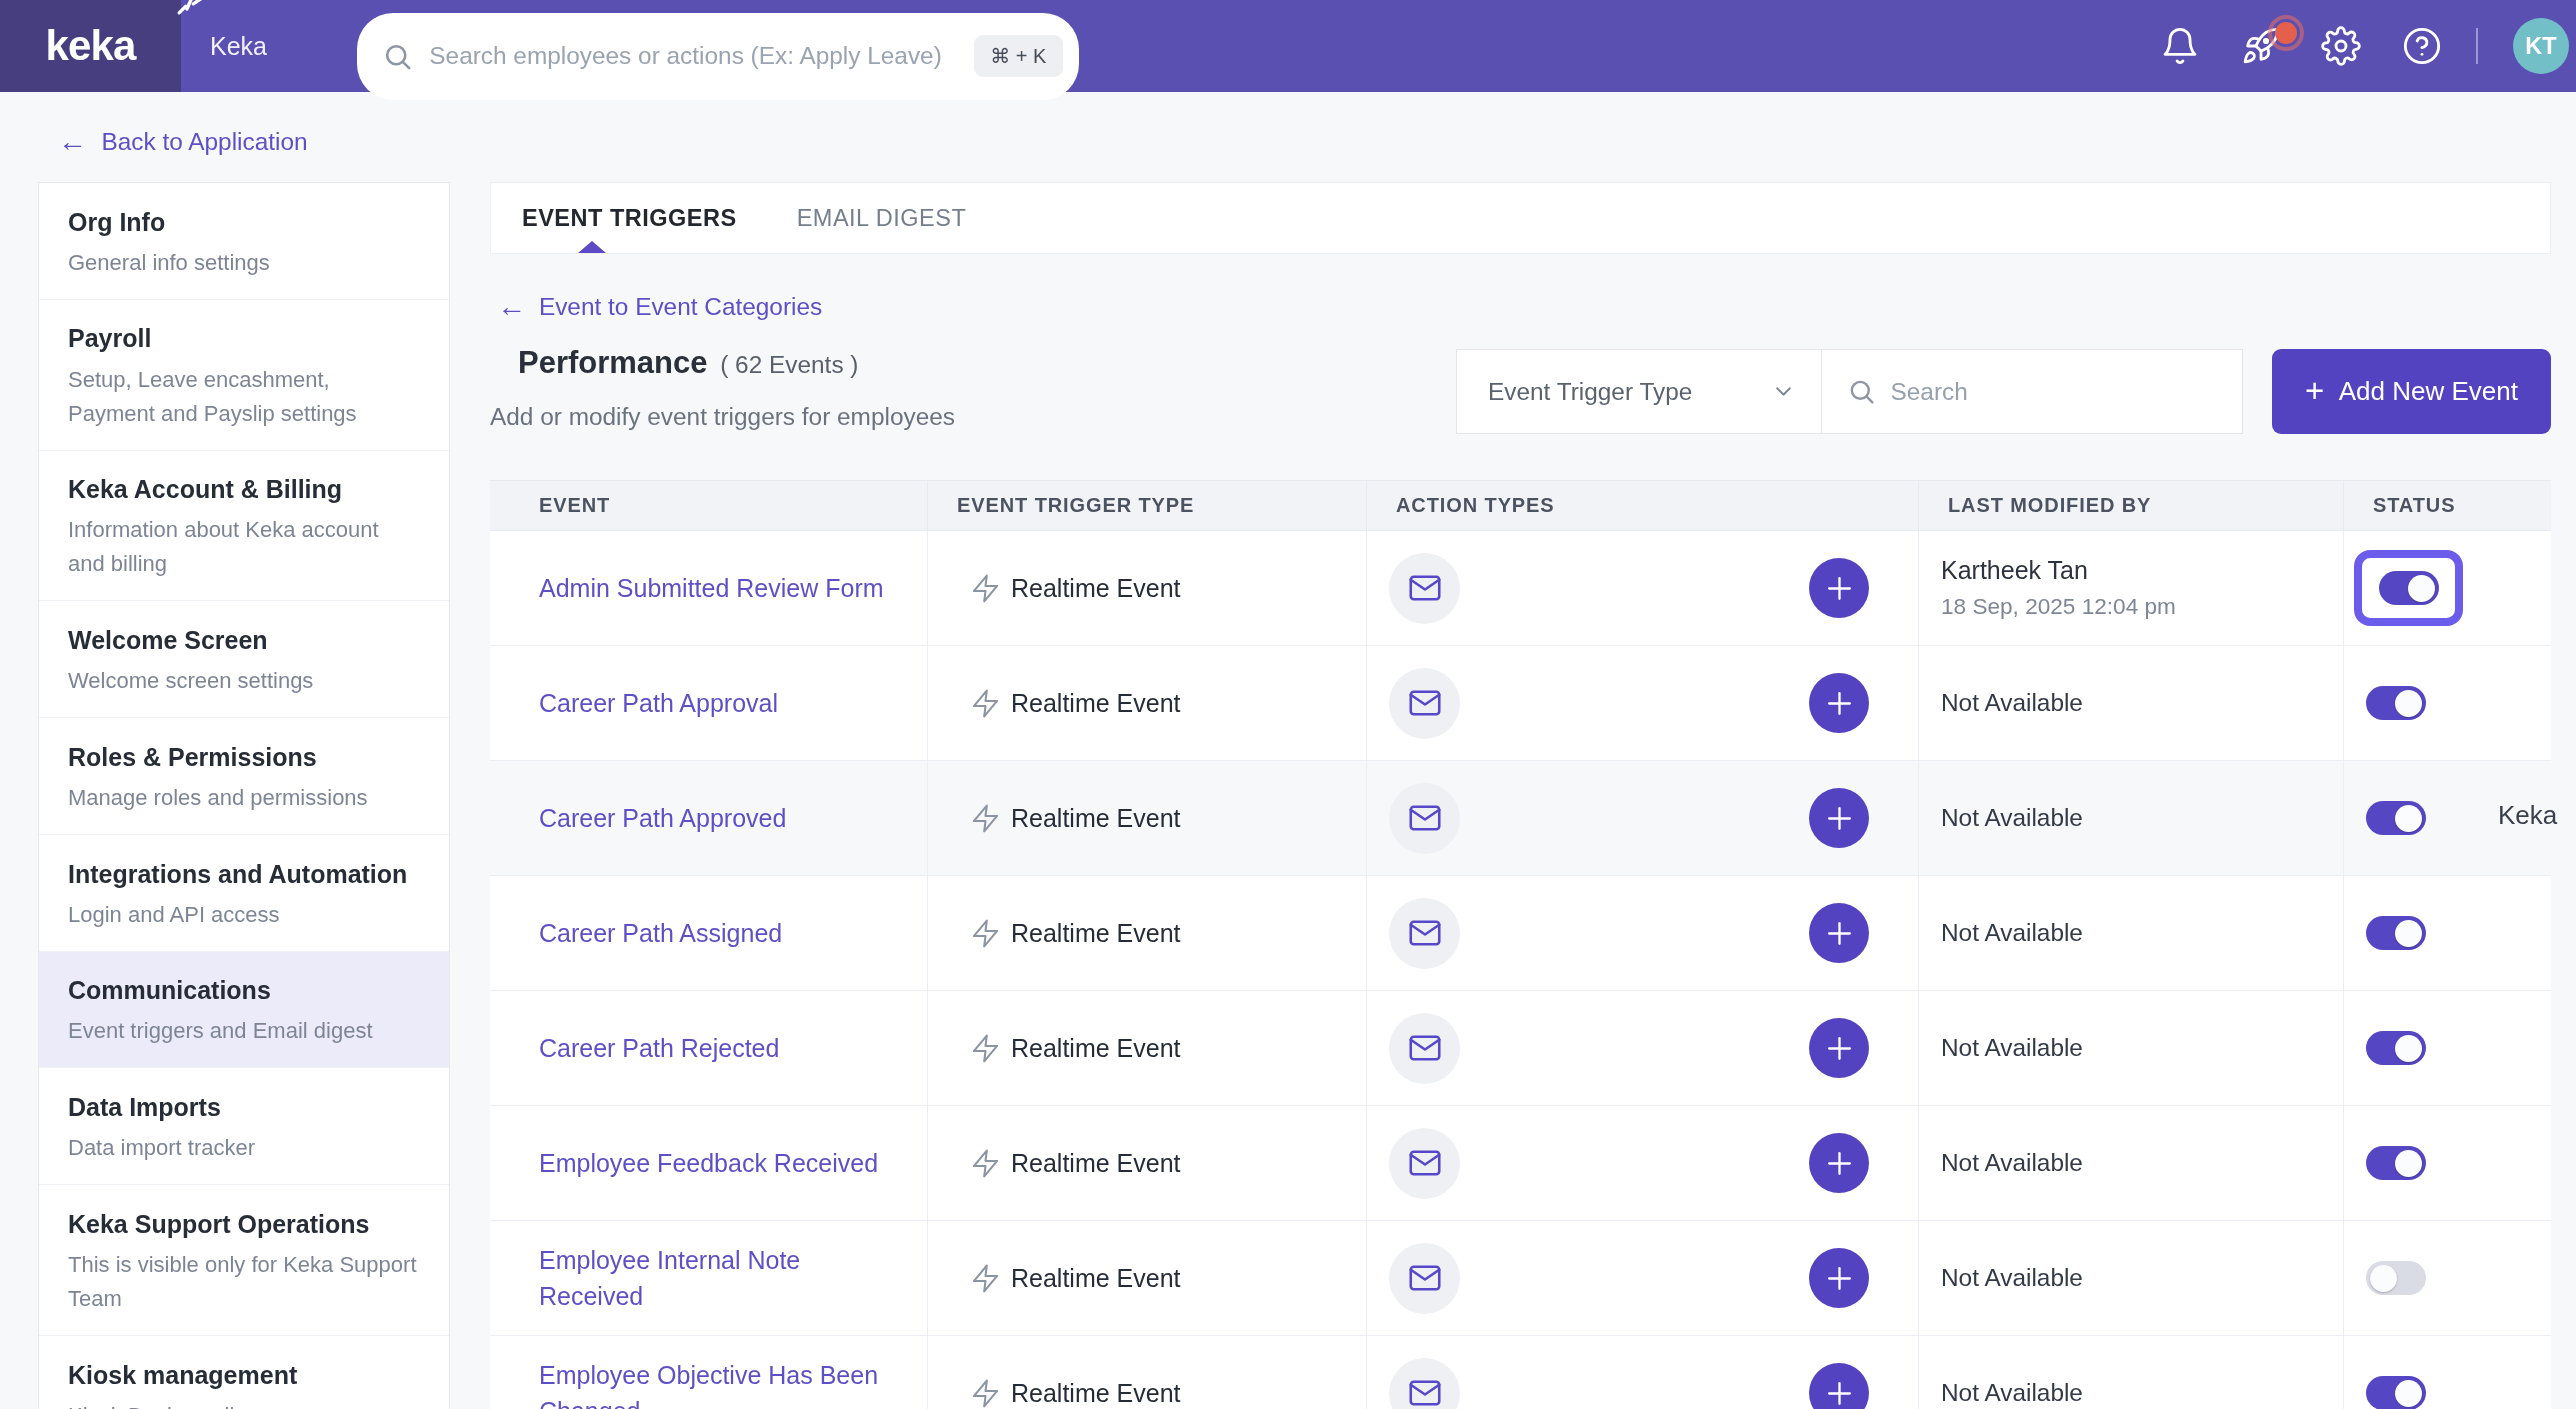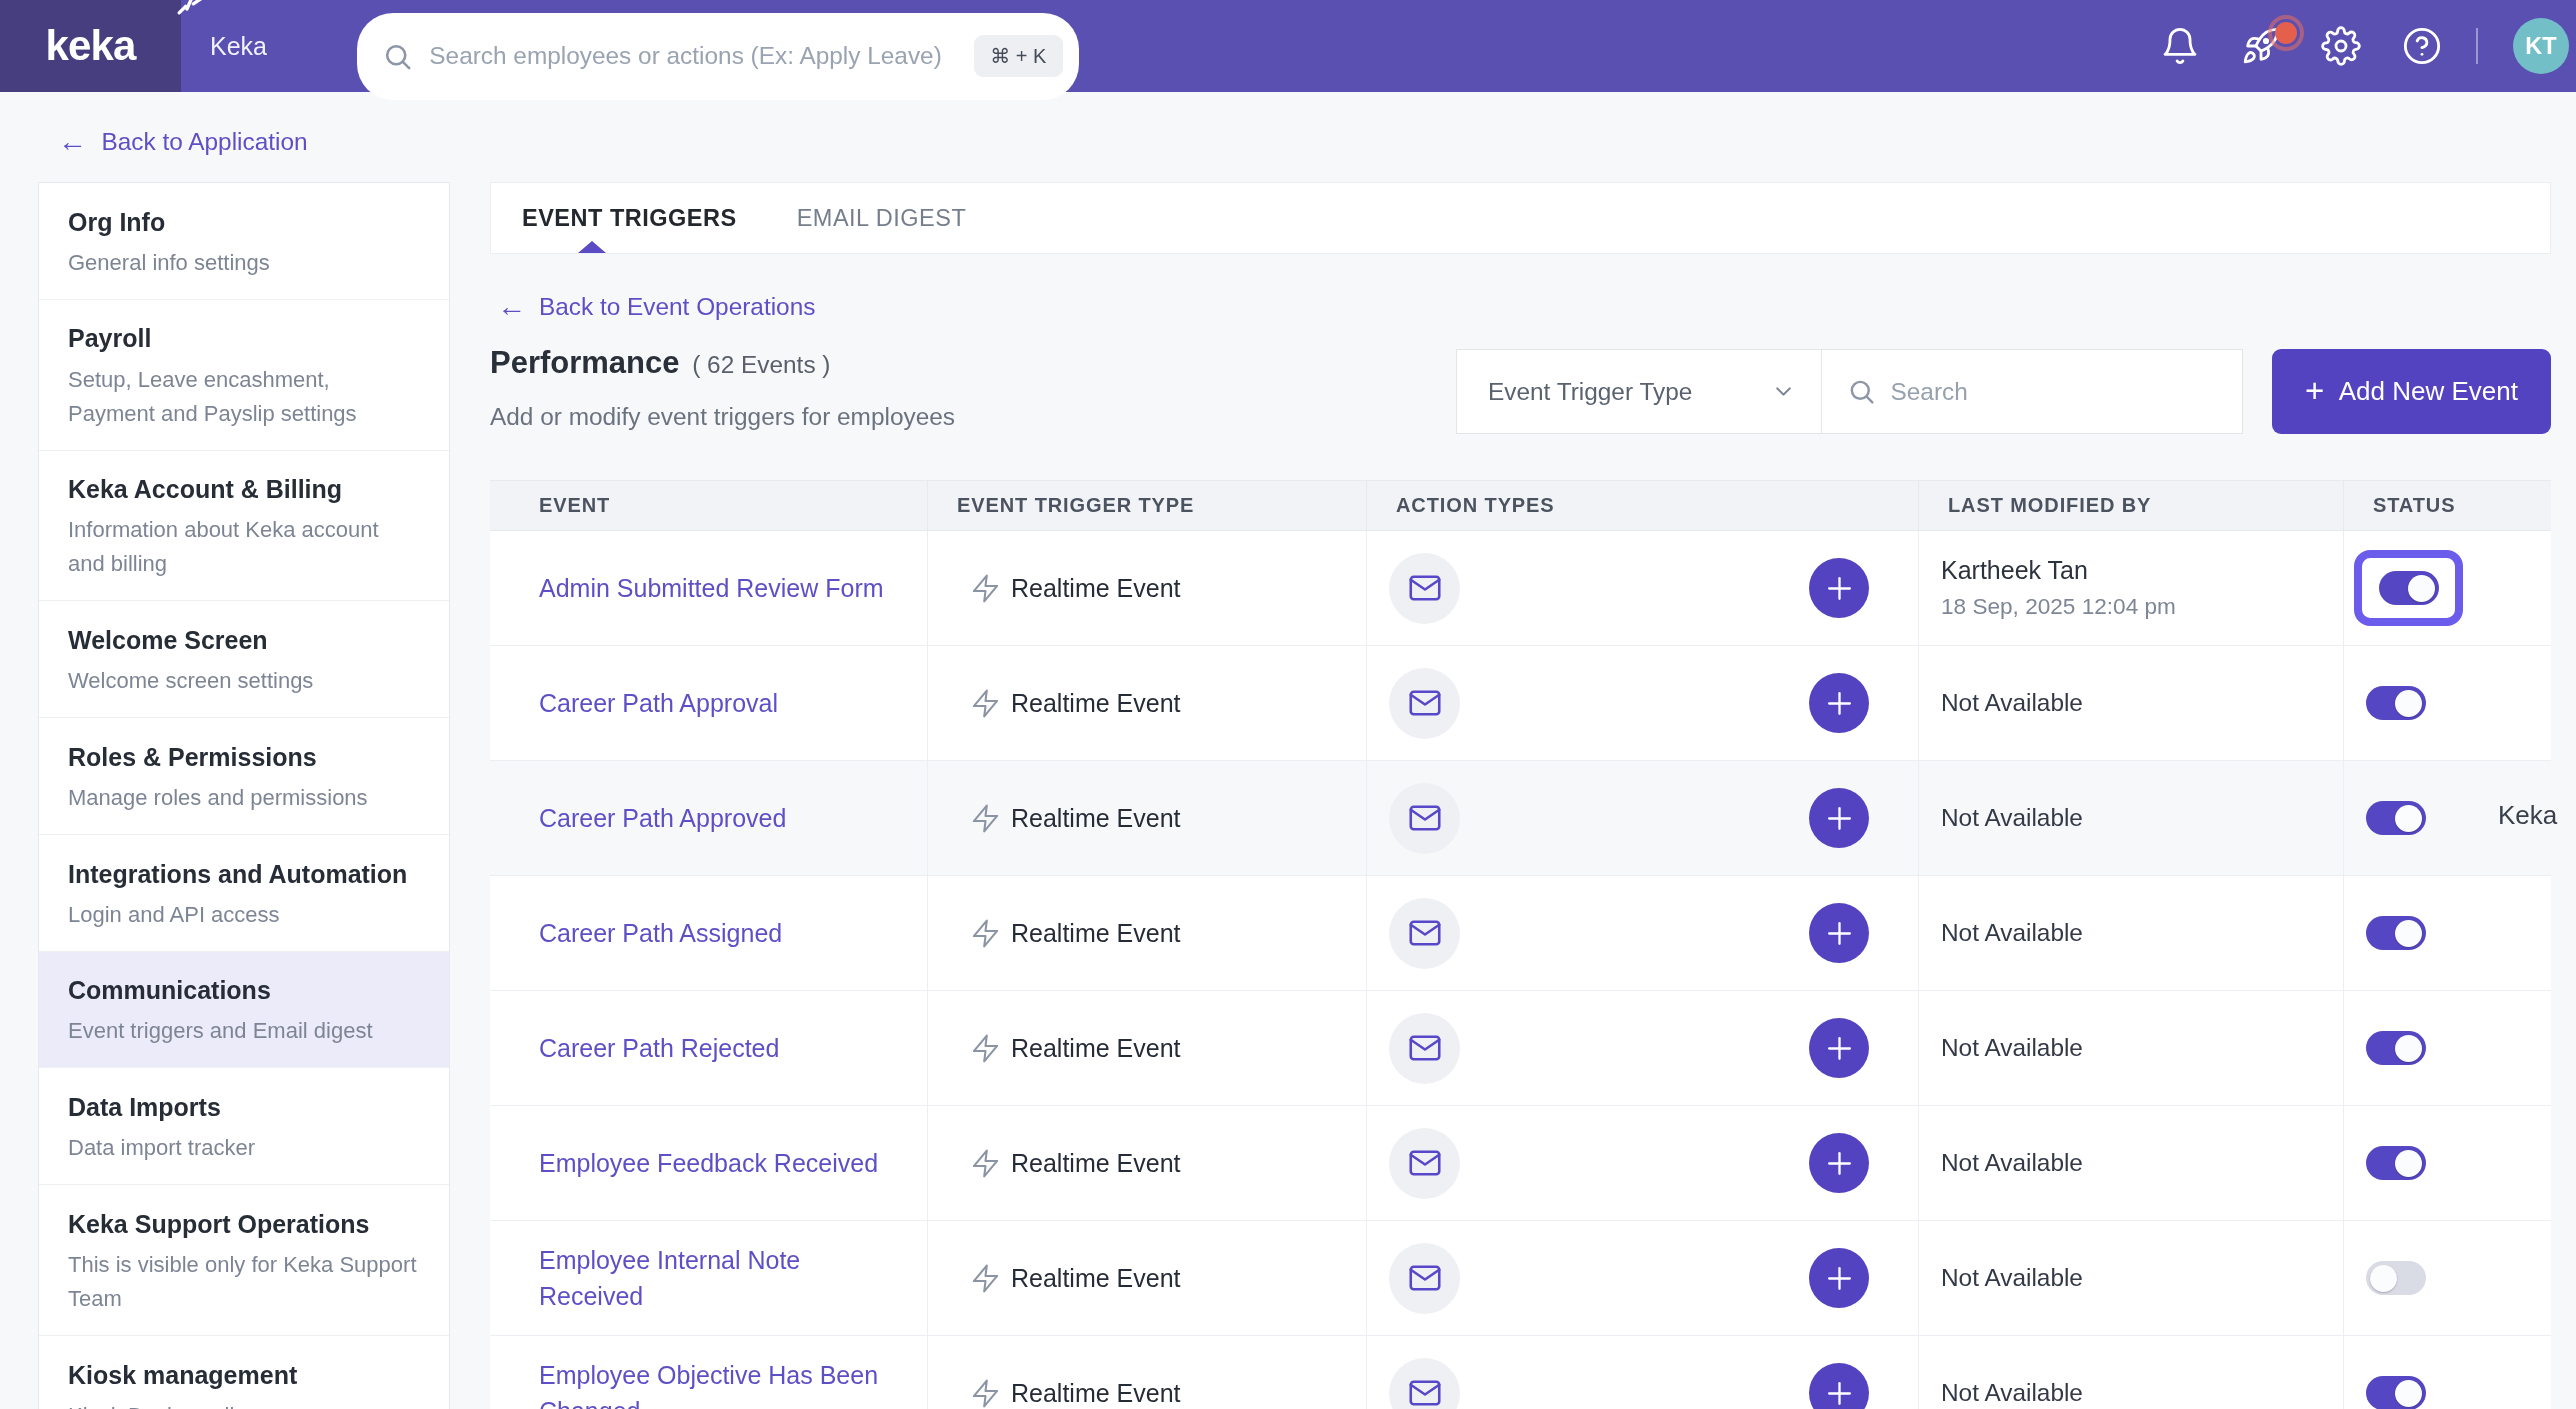--- a/index.html
+++ b/index.html
@@ -39,21 +39,21 @@
   
   .main { position:absolute; left:490px; top:182px; width:2061px; height:1227px; }
   .tabstrip { position:absolute; left:0; top:0; width:2061px; height:72px; background:#fff; border:0.9px solid #eceef2; display:flex; align-items:center; }
   .tab { font-size:23.5px; letter-spacing:0.5px; cursor:pointer; }
   .tab.active { color:#23272e; font-weight:600;text-align:right; }
   .tab.inactive { color:#757e8c; font-weight:500; margin-left:60px; }
   .tab:first-child { margin-left:31px; }
   .tab-pointer { position:absolute; left:87px; bottom:0; width:0; height:0; border-left:14.5px solid transparent; border-right:14.5px solid transparent; border-bottom:12.7px solid #5b4bc4; }
   .back-events { position:absolute; left:7.2px; top:110px; display:flex; align-items:center; gap:12.7px; color:#5d50c6; font-size:24.4px; cursor:pointer; }
   .title-row { position:absolute; left:0; top:163px; display:flex; align-items:baseline; }
-  .page-title { font-size:31px; font-weight:700; color:#2a3039; }
+  .page-title { font-size:31px; font-weight:700; color:#2a3039;margin-left:28px; }
   .title-suffix { font-size:24.4px; color:#59606c; margin-left:12.7px; }
   .page-sub { position:absolute; left:0; top:221px; font-size:24.4px; color:#6a7280; }
   .filterbar { position:absolute; left:966px; top:167px; width:787px; height:85px; background:#fff; border:0.9px solid #e3e5eb; display:flex; }
   .filter-dd { width:365px; display:flex; align-items:center; justify-content:space-between; padding:0 25px 0 31px; border-right:0.9px solid #e3e5eb; cursor:pointer; }
   .filter-dd-label { font-size:24.4px; color:#5a6270; }
   .filter-search { flex:1; display:flex; align-items:center; padding:0 18px 0 25px; }
   .filter-search input { flex:1; border:none; outline:none; font-size:24.4px; color:#3c4350; margin-left:14.5px; font-family:inherit; background:transparent; }
   .filter-search input::placeholder { color:#97a0ae; }
   .add-btn { position:absolute; left:1782px; top:167px; width:279px; height:85px; background:#5443c1; border:none; border-radius:9px; color:#fff; font-size:26px; font-family:inherit; display:flex; align-items:center; justify-content:center; gap:14.5px; cursor:pointer; }
   .add-plus { font-size:33px; font-weight:400; line-height:1; margin-top:-2.7px; }
@@ -189,21 +189,21 @@
 <div class="main">
 
   <div class="tabstrip">
     <div class="tab active">EVENT TRIGGERS</div>
     <div class="tab inactive">EMAIL DIGEST</div>
     <div class="tab-pointer"></div>
   </div>
 
   <div class="back-events">
     <span class="back-arrow">←</span>
-    <span>Back to Event Operations</span>
+    <span>Event to Event Categories</span>
   </div>
 
   <div class="title-row">
     <span class="page-title">Performance</span>
     <span class="title-suffix">( 62 Events )</span>
   </div>
   <div class="page-sub">Add or modify event triggers for employees</div>
 
   <div class="filterbar">
     <div class="filter-dd">

